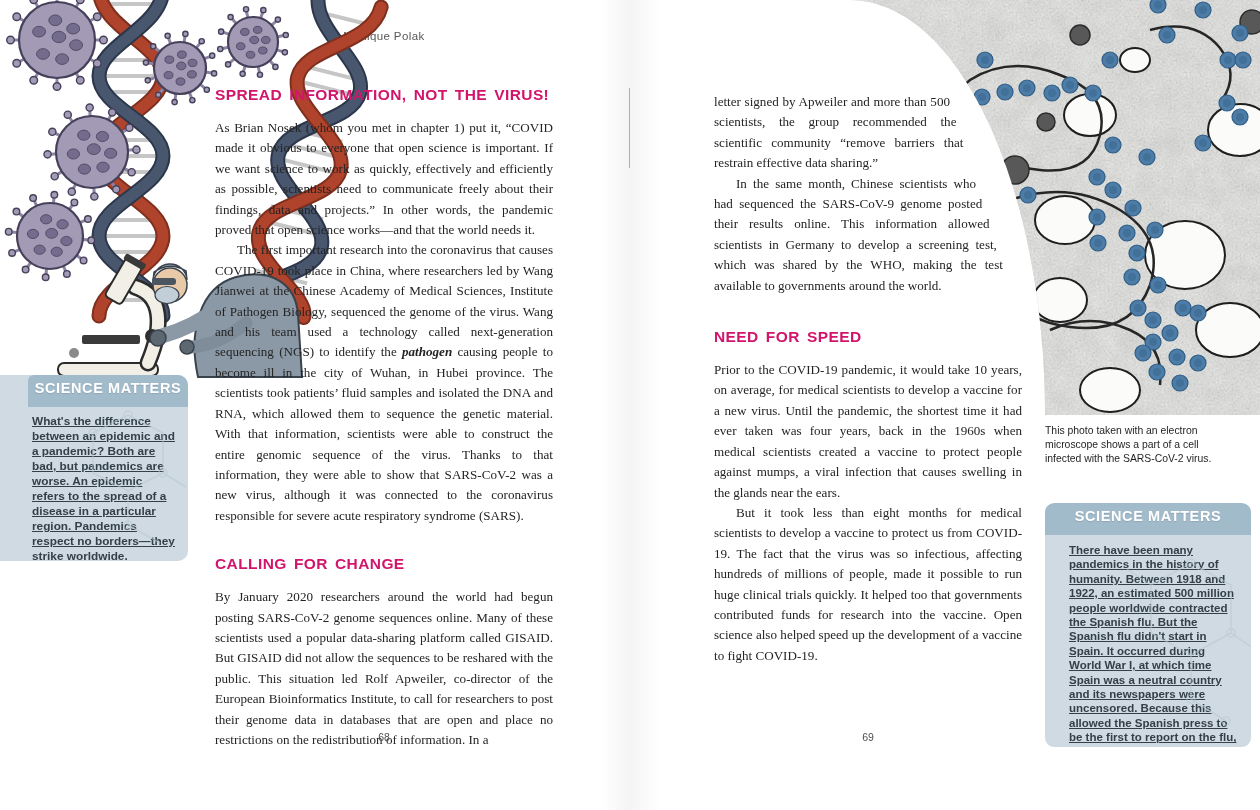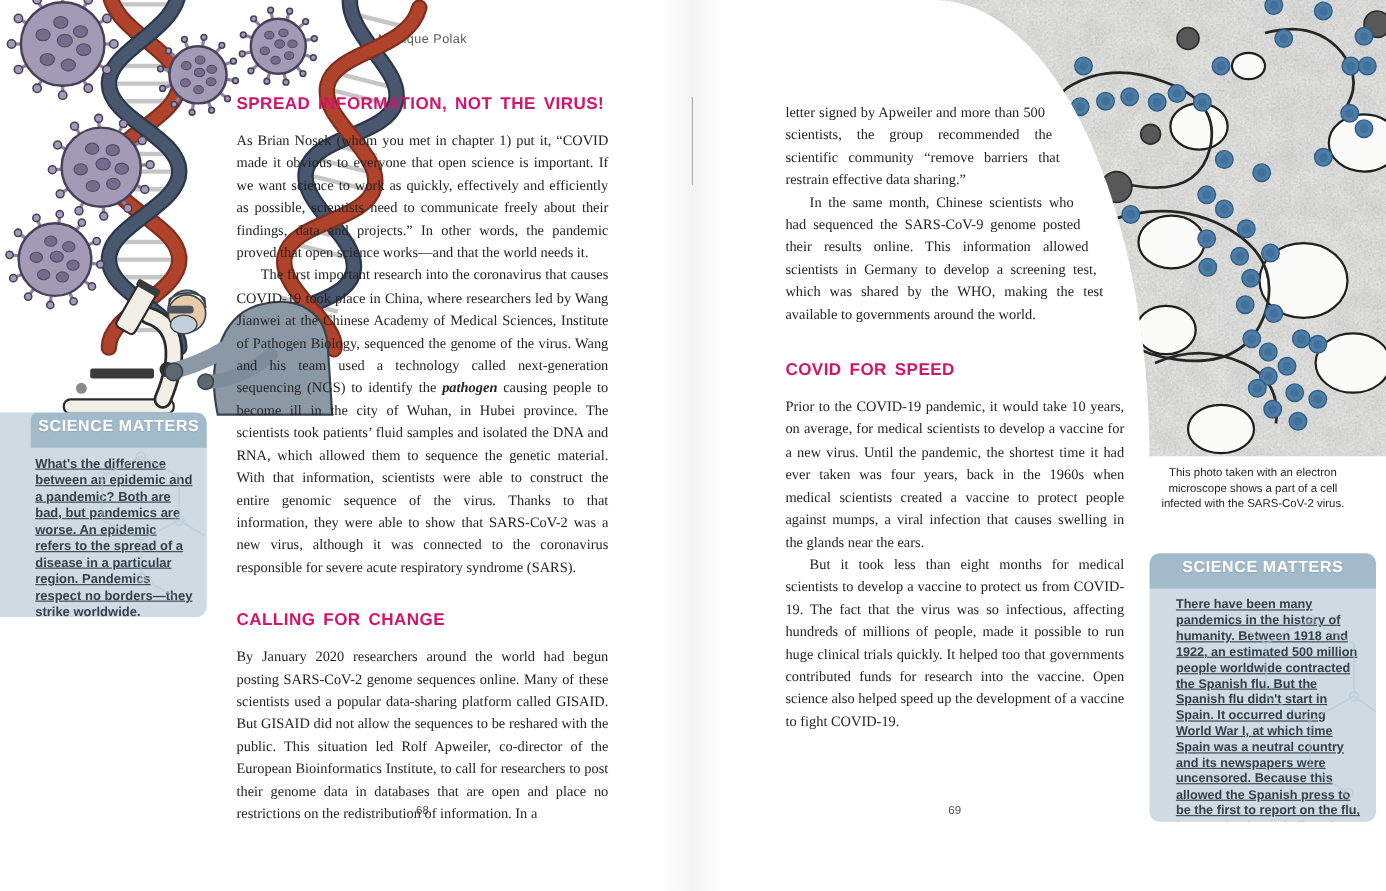--- a/index.html
+++ b/index.html
@@ -34,21 +34,21 @@
   h2.first{margin-top:0;}
   h2.speed{margin-top:30px;}
 
   
   .photo-wrap-float{float:right;width:72px;height:210px;
      shape-outside:polygon(8px 0px,72px 0px,72px 210px,58px 150px,40px 100px,25px 50px,8px 0px);
      shape-margin:8px;}
 
   
   .caption-block{position:absolute;left:415px;top:424px;width:188px;
-     font-family:"Liberation Sans",sans-serif;text-align:center;}
+     font-family:"Liberation Sans",sans-serif;text-align:left;}
   .caption{font-size:10.4px;line-height:14.2px;color:#1f1f1f;margin:0;}
   .credit{font-size:8.8px;line-height:11.5px;color:#6d6d6d;letter-spacing:.2px;margin:4px 0 0 0;}
 
   
   .sidebar{position:absolute;background:var(--sidebar-bg,#cfdae2);overflow:hidden;}
   #sidebar-left{left:0;top:375px;width:188px;height:186px;border-radius:0 10px 10px 0;}
   #sidebar-right{left:415px;top:503px;width:206px;height:244px;border-radius:9px;}
   .sidebar-bar{background:var(--sidebar-bar,#a2bbcb);color:#ffffff;
      font-family:"Liberation Sans",sans-serif;font-weight:bold;font-size:14.5px;letter-spacing:.6px;
      text-align:center;height:32px;line-height:26px;text-shadow:0 1px 1px rgba(0,0,0,.12);}
@@ -483,21 +483,21 @@
         </g>
       </svg>
       <div class="sidebar-bar">SCIENCE MATTERS</div>
       <div class="sidebar-body">There have been many pandemics in the history of humanity. Between 1918 and 1922, an estimated 500 million people worldwide contracted the Spanish flu. But the Spanish flu didn't start in Spain. It occurred during World War I, at which time Spain was a neutral country and its newspapers were uncensored. Because this allowed the Spanish press to be the first to report on the flu, it was mistakenly believed that the illness started there.</div>
     </aside>
 
     <div class="col" id="col-right">
       <div class="photo-wrap-float"></div>
       <p>letter signed by Apweiler and more than 500 scientists, the group recommended the scientific community “remove barriers that restrain effective data sharing.”</p>
       <p class="indent">In the same month, Chinese scientists who had sequenced the SARS-CoV-9 genome posted their results online. This information allowed scientists in Germany to develop a screening test, which was shared by the WHO, making the test available to governments around the world.</p>
-      <h2 class="speed">COVID FOR SPEED</h2>
+      <h2 class="speed">NEED FOR SPEED</h2>
       <p>Prior to the COVID-19 pandemic, it would take 10 years, on average, for medical scientists to develop a vaccine for a new virus. Until the pandemic, the shortest time it had ever taken was four years, back in the 1960s when medical scientists created a vaccine to protect people against mumps, a viral infection that causes swelling in the glands near the ears.</p>
       <p class="indent">But it took less than eight months for medical scientists to develop a vaccine to protect us from COVID-19. The fact that the virus was so infectious, affecting hundreds of millions of people, made it possible to run huge clinical trials quickly. It helped too that governments contributed funds for research into the vaccine. Open science also helped speed up the development of a vaccine to fight COVID-19.</p>
     </div>
 
     <div class="folio" id="folio-right">69</div>
   </div>
 
   <div class="gutter-shade"></div>
   <div class="gutter-line"></div>
 </div>

